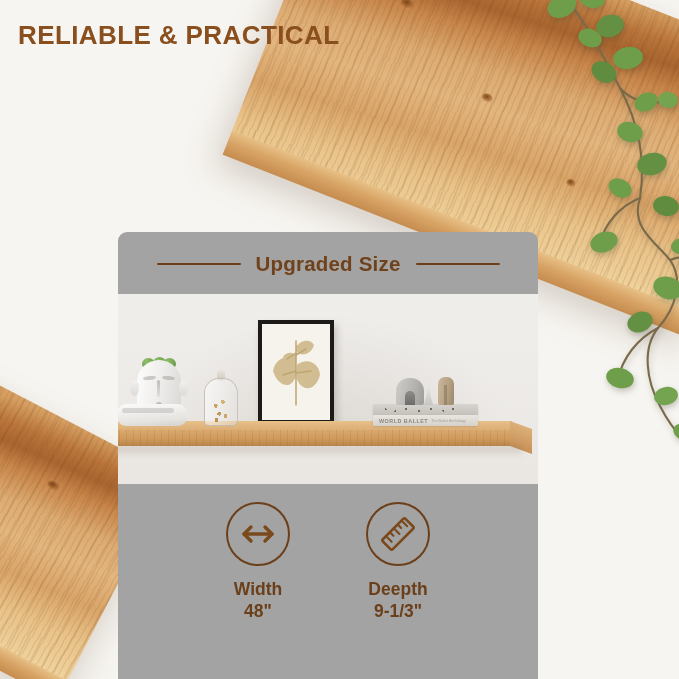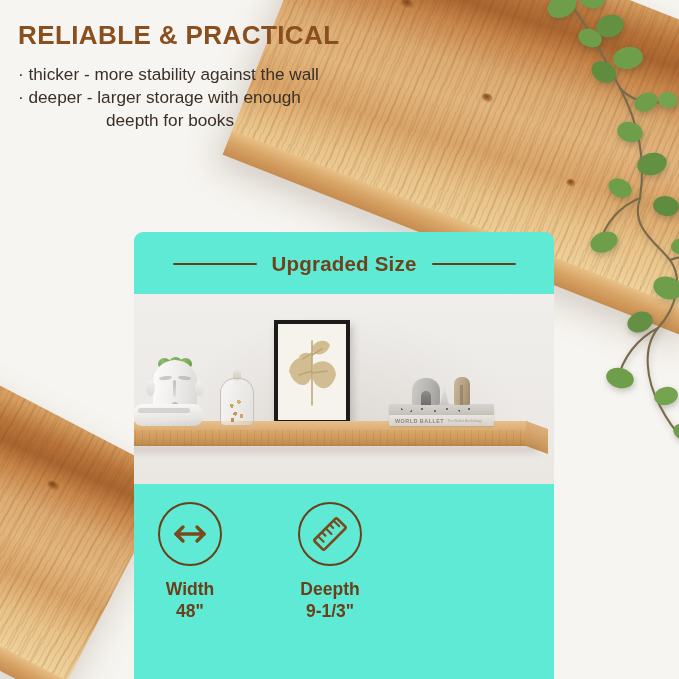--- a/index.html
+++ b/index.html
@@ -70,22 +70,22 @@
     filter:drop-shadow(6px 12px 16px rgba(80,55,30,.18));
   }
   #plank-bl .edge{height:22px;bottom:-21px;}
 
   
   #vine{position:absolute;left:470px;top:-8px;width:230px;height:450px;z-index:30;
         filter:drop-shadow(1px 3px 3px rgba(60,60,40,.28));}
 
   
   #panel{
-    position:absolute;left:134px;top:232px;width:420px;height:447px;
-    background:#5eead4;border-radius:9px 9px 0 0;z-index:25;
+    position:absolute;left:118px;top:232px;width:420px;height:447px;
+    background:#a3a3a3;border-radius:9px 9px 0 0;z-index:25;
     overflow:hidden;
   }
 
   
   .sec-head{
     position:absolute;left:0;right:0;top:20px;
     display:flex;align-items:center;justify-content:center;gap:15px;
   }
   .sec-rule{height:2.5px;width:84px;background:#6d3d17;border-radius:2px;}
   .sec-title{
@@ -184,41 +184,36 @@
     background:linear-gradient(180deg,#8d8b87,#6f6d6a);}
   #obj-cone{position:absolute;left:306px;top:92px;width:9px;height:19px;z-index:8;
     background:linear-gradient(180deg,#e8e6e2,#c8c6c2);clip-path:polygon(50% 0,100% 100%,0 100%);}
   #obj-fig{position:absolute;left:320px;top:83px;width:16px;height:28px;z-index:8;
     border-radius:7px 7px 2px 2px;
     background:linear-gradient(100deg,#cbb79c 0%,#b49f82 60%,#9b876b 100%);}
   #obj-fig:after{content:"";position:absolute;left:6px;top:8px;width:3px;height:20px;
     background:rgba(120,104,84,.45);}
 
   
-  #specs{position:absolute;left:0;right:0;top:270px;display:flex;gap:28px;}
+  #specs{position:absolute;left:0;right:0;top:270px;display:flex;justify-content:center;gap:28px;}
   .spec{width:112px;text-align:center;}
   .spec .ring{
     width:60px;height:60px;border-radius:50%;border:2px solid #6b3f1a;
     margin:0 auto 13px auto;display:flex;align-items:center;justify-content:center;
   }
   .spec .lab{font-size:17.5px;font-weight:bold;color:#6a3f1a;line-height:1.2;white-space:nowrap;}
   .spec .val{font-size:17.5px;font-weight:bold;color:#6a3f1a;line-height:1.32;white-space:nowrap;}
 </style>
 </head>
 <body>
 
 <div id="stage">
 
   <div class="headline">
     <h1 class="title">RELIABLE &amp; PRACTICAL</h1>
-    <div class="bullets">
-      <div class="bullet">· thicker  - more stability against the wall</div>
-      <div class="bullet">· deeper - larger storage with enough</div>
-      <div class="bullet indent">deepth for books</div>
-    </div>
   </div>
 
   <div class="plank" id="plank-tr">
     <div class="slab">
       <div class="knot" style="left:22%;top:30%;width:13px;height:9px;"></div>
       <div class="knot" style="left:44%;top:52%;width:11px;height:8px;"></div>
       <div class="knot" style="left:66%;top:70%;width:9px;height:7px;"></div>
 
     </div>
     <div class="edge"></div>

